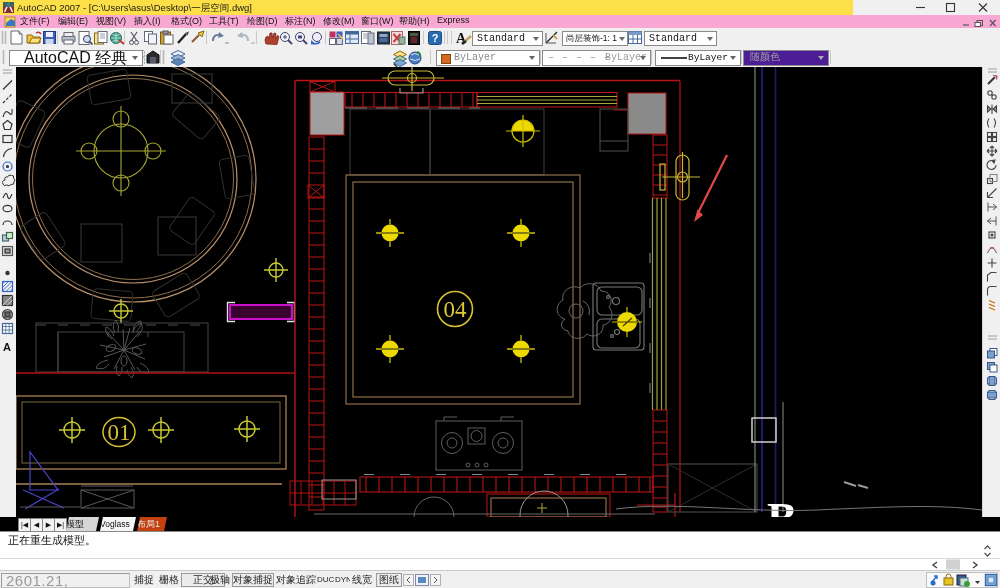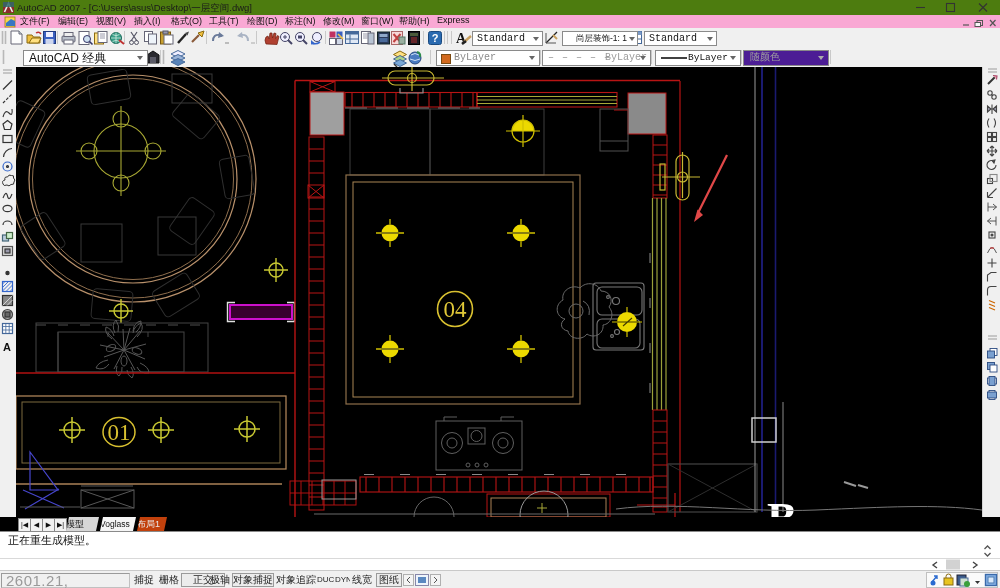--- a/index.html
+++ b/index.html
@@ -1,17 +1,17 @@
 <!DOCTYPE html>
 <html><head><meta charset="utf-8">
 <style>
   html,body{margin:0;padding:0;width:1000px;height:588px;overflow:hidden;background:#f0f0f0;
     font-family:"Liberation Sans",sans-serif;}
   .abs{position:absolute;}
-  #titlebar{left:0;top:0;width:1000px;height:15px;background:#4d7c0f;}
+  #titlebar{left:0;top:0;width:853px;height:15px;background:#fde047;}
   #titletxt{left:17px;top:2px;font-size:9.5px;color:#1a1a1a;}
   #menubar{left:0;top:15px;width:1000px;height:13px;background:#f9a8d4;font-size:9px;color:#111;}
   .mi{position:absolute;top:0px;}
   #tb1{left:0;top:28px;width:1000px;height:20px;background:#f0f0f0;border-bottom:1px solid #e3e3e3;}
   #tb2{left:0;top:48px;width:1000px;height:19px;background:#f0f0f0;}
   .combo{position:absolute;background:#fff;border:1px solid #8a8a8a;font-family:"Liberation Mono",monospace;
      font-size:10px;color:#111;white-space:nowrap;overflow:hidden;}
   .car{position:absolute;width:0;height:0;border-left:3px solid transparent;border-right:3px solid transparent;border-top:4px solid #666;}
   #canvas{left:16px;top:67px;width:966px;height:450px;background:#000;overflow:hidden;}
   #leftbar{left:0;top:67px;width:16px;height:450px;background:#f0f0f0;border-right:1px solid #d5d5d5;}
@@ -233,21 +233,21 @@
         <path d="M8 4 l4 4" stroke="#c8a060" stroke-width="2"></path>
       </g>
 
     <g transform="translate(628,3)">
         <rect x="0.5" y="0.5" width="13" height="12" fill="#fff" stroke="#44689a"></rect>
         <rect x="0.5" y="0.5" width="13" height="3.5" fill="#7a9ac8"></rect>
         <path d="M5 4 V12.5 M9.5 4 V12.5 M0.5 8 H13.5" stroke="#44689a"></path>
       </g>
   </svg>
   <div class="combo" style="left:472px;top:3px;width:65px;height:13px;line-height:13px;padding-left:4px">Standard<i class="car" style="right:3px;top:5px"></i></div>
-  <div class="combo" style="left:562px;top:3px;width:61px;height:13px;line-height:13px;padding-left:13px;font-size:8.5px;font-family:'Liberation Sans'">尚层装饰-1: 1<i class="car" style="right:2px;top:5px"></i></div>
+  <div class="combo" style="left:562px;top:3px;width:61px;height:13px;line-height:13px;padding-left:3px;font-size:8.5px;font-family:'Liberation Sans'">尚层装饰-1: 1<i class="car" style="right:2px;top:5px"></i></div>
   <div class="combo" style="left:644px;top:3px;width:67px;height:13px;line-height:13px;padding-left:4px">Standard<i class="car" style="right:3px;top:5px"></i></div>
 </div>
 
 <div class="abs" id="tb2">
   <svg class="abs" style="left:0;top:0" width="1000" height="19" id="tb2svg">
     <g stroke="#b8b8b8" stroke-width="1.6">
         <path d="M3.5 2 V16 M163.5 2 V16"></path>
       </g>
     <g stroke="#c9c9c9" stroke-width="1">
         <path d="M129.5 2 V16 M160.5 2 V16 M430.5 2 V16 M540.5 2 V16 M651.5 2 V16 M741.5 2 V16 M830.5 2 V16"></path>
@@ -277,21 +277,21 @@
         <path d="M7 9.5 L13.5 13 L7 16.5 L0.5 13 Z" fill="#7aa8d8" stroke="#44689a"></path>
         <path d="M1 14 l3 3" stroke="#333" stroke-width="1.4"></path>
       </g>
 
     <g transform="translate(408,2)">
         <circle cx="7" cy="8" r="6" fill="#4a7ac0" stroke="#2a4a80"></circle>
         <path d="M3 5 q4 -3 8 0 M2 9 q5 3 10 0" stroke="#cfe0f5" fill="none"></path>
         <path d="M9 2 q4 1 3 5" stroke="#2a8a4a" stroke-width="2" fill="none"></path>
       </g>
   </svg>
-  <div class="combo" style="left:23px;top:2px;width:118px;height:14px;line-height:14px;padding-left:5px;font-family:'Liberation Sans';font-size:12px">AutoCAD 经典<i class="car" style="right:4px;top:5px"></i></div>
+  <div class="combo" style="left:9px;top:2px;width:118px;height:14px;line-height:14px;padding-left:14px;font-family:'Liberation Sans';font-size:16px">AutoCAD 经典<i class="car" style="right:4px;top:5px"></i></div>
   <div class="combo" style="left:436px;top:2px;width:102px;height:14px;line-height:14px;color:#8a8a8a">
      <span style="position:absolute;left:4px;top:3px;width:8px;height:8px;background:#d2691e;border:1px solid #7a4a10"></span>
      <span style="position:absolute;left:17px">ByLayer</span>
       <i class="car" style="right:4px;top:5px"></i>
   </div>
   <div class="combo" style="left:542px;top:2px;width:107px;height:14px;line-height:14px;color:#9a9a9a">
      <span style="position:absolute;left:5px;letter-spacing:1px">– – – – –</span>
      <span style="position:absolute;left:62px">ByLayer</span>
       <i class="car" style="right:4px;top:5px"></i>
   </div>

